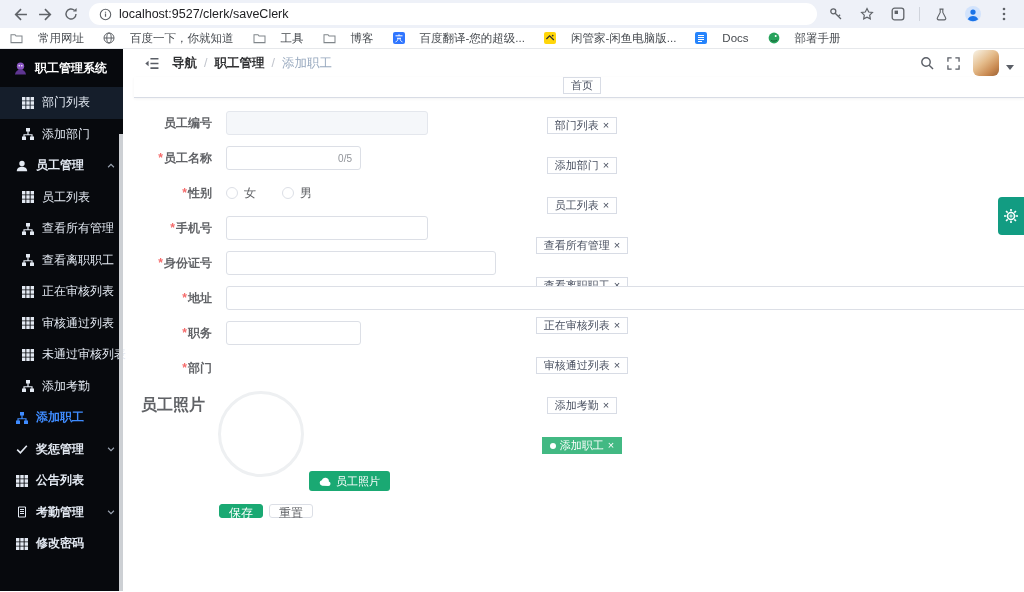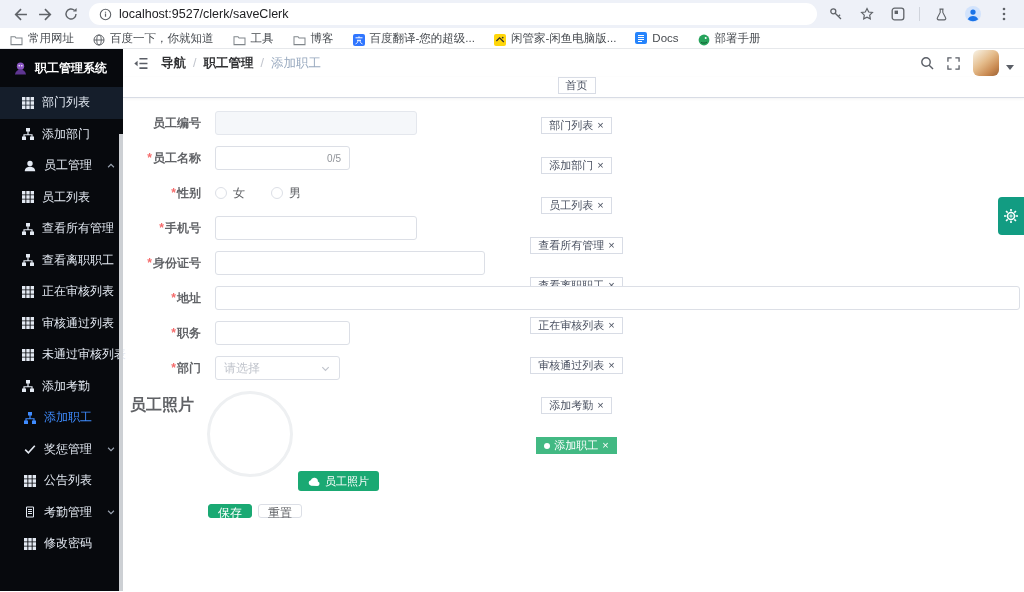--- a/index.html
+++ b/index.html
@@ -10,32 +10,32 @@
   *{box-sizing:border-box;margin:0;padding:0;font-family:"Liberation Sans",sans-serif;}
   html,body{width:1024px;height:592px;overflow:hidden;background:#fff;}
   
   .chrome-toolbar{height:28px;background:var(--chrome-bg);display:flex;align-items:center;padding:0 8px;}
   .nav-ic{width:25px;height:24px;display:flex;align-items:center;justify-content:center;color:#5f6368;border-radius:50%;cursor:pointer;flex-shrink:0;}
   .url-pill{flex:1;height:22px;background:#fff;border-radius:12px;display:flex;align-items:center;padding:0 10px;gap:7px;margin:0 6px;min-width:0;}
   .url-text{font-size:12.5px;color:#202124;white-space:nowrap;overflow:hidden;}
   .chrome-right{display:flex;align-items:center;gap:6px;flex-shrink:0;color:#5f6368;}
   .vsep{width:1px;height:14px;background:#d0d4dc;margin:0 3px;}
   .bookmarks{height:21px;background:#fff;border-bottom:1px solid #e6e8eb;display:flex;align-items:center;padding:0 10px;gap:19px;}
-  .bookmark{display:flex;align-items:flex-end;gap:5px;font-size:11.5px;color:#474b50;cursor:pointer;white-space:nowrap;}
+  .bookmark{display:flex;align-items:center;gap:15px;font-size:11.5px;color:#474b50;cursor:pointer;white-space:nowrap;}
   
   .app{display:flex;height:542px;}
   .sidebar{width:123px;background:var(--sidebar-bg);flex-shrink:0;position:relative;color:#e3e9f2;}
   .logo{height:38px;display:flex;align-items:center;gap:7px;padding-left:13px;color:#fff;font-weight:bold;font-size:12px;white-space:nowrap;}
   .side-item{height:31.5px;display:flex;align-items:center;gap:8px;font-size:12px;padding-left:22px;cursor:pointer;position:relative;white-space:nowrap;}
-  .side-item.root{padding-left:24px;}
+  .side-item.root{padding-left:16px;font-weight:bold;}
   .side-item.highlight{background:var(--sidebar-active-bg);}
   .side-item.active{color:var(--active-blue);}
   .side-item .arrow{position:absolute;right:7px;color:#9aa3b0;display:flex;}
   .side-scrollbar{position:absolute;right:0;top:85px;bottom:0;width:4px;background:#cdd0d4;cursor:pointer;}
-  .main{flex:1;display:flex;flex-direction:column;min-width:0;background:#fff;}
+  .main{flex:1;display:flex;flex-direction:column;min-width:0;background:#fff;padding-left:11px;}
   .navbar{height:28px;display:flex;align-items:center;padding:0 10px;}
   .hamburger{color:#5a5e66;display:flex;cursor:pointer;}
   .breadcrumb{display:flex;align-items:center;gap:7px;margin-left:13px;font-size:12.5px;}
   .crumb{color:#303133;font-weight:600;cursor:pointer;}
   .crumb.muted{color:#97a8be;font-weight:400;cursor:default;}
   .crumb-sep{color:#c0c4cc;font-weight:400;}
   .nav-right{margin-left:auto;display:flex;align-items:center;gap:13px;}
   .nav-right .tool{color:#5a5e66;display:flex;cursor:pointer;}
   .avatar{width:26px;height:26px;border-radius:6px;cursor:pointer;flex-shrink:0;
     background:linear-gradient(140deg,#f4e8d4 10%,#e4bb8a 45%,#c98a52 75%,#9c6336);}
@@ -503,30 +503,20 @@
           <div class="form-row">
             <div class="form-label"><span class="req">*</span><span>职务</span></div>
             <div class="ctl">
               <div class="inp sm">
                 <span></span>
               </div>
             </div>
           </div>
           <div class="form-row">
             <div class="form-label"><span class="req">*</span><span>部门</span></div>
-            <div class="ctl">
-              <div class="inp sel">
-                <span class="ph">请选择</span>
-                <span class="chev">
-                  <svg viewBox="0 0 12 12" width="11" height="11">
-                    <path fill="none" stroke="#c0c4cc" stroke-width="1.3" d="M2.5 4.5L6 8l3.5-3.5"></path>
-                  </svg>
-                </span>
-              </div>
-            </div>
           </div>
           <div class="photo-row">
             <div class="photo-label"><span>员工照片</span></div>
             <div class="photo-circle"></div>
             <button class="change-btn">
               <span class="ic">
                 <svg viewBox="0 0 14 12" width="13" height="11">
                   <path fill="currentColor" d="M3.4 10.5a3 3 0 0 1-.5-5.9A4 4 0 0 1 10.7 6a2.5 2.5 0 0 1-.6 4.9z"></path>
                 </svg>
               </span>

